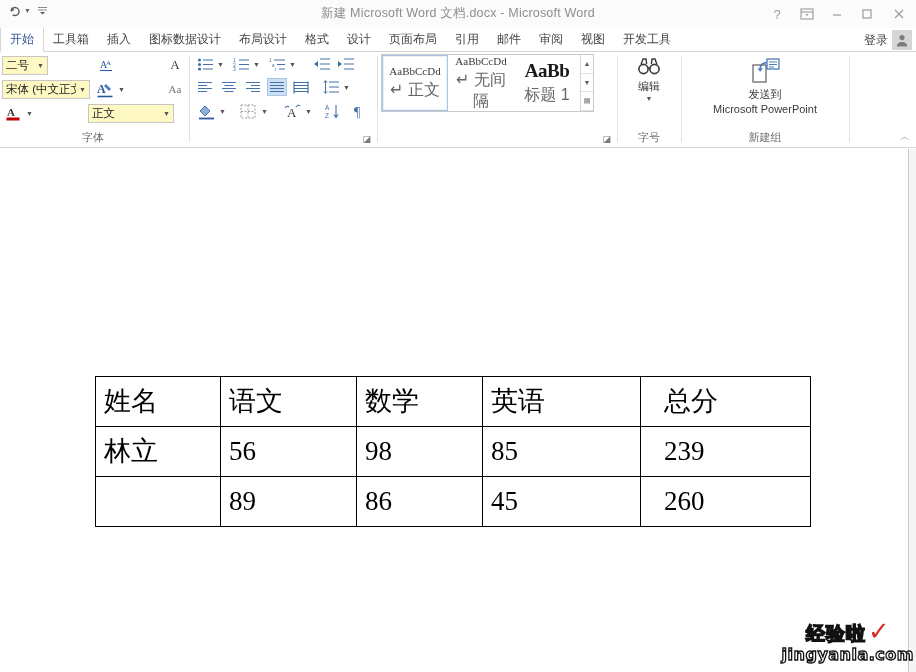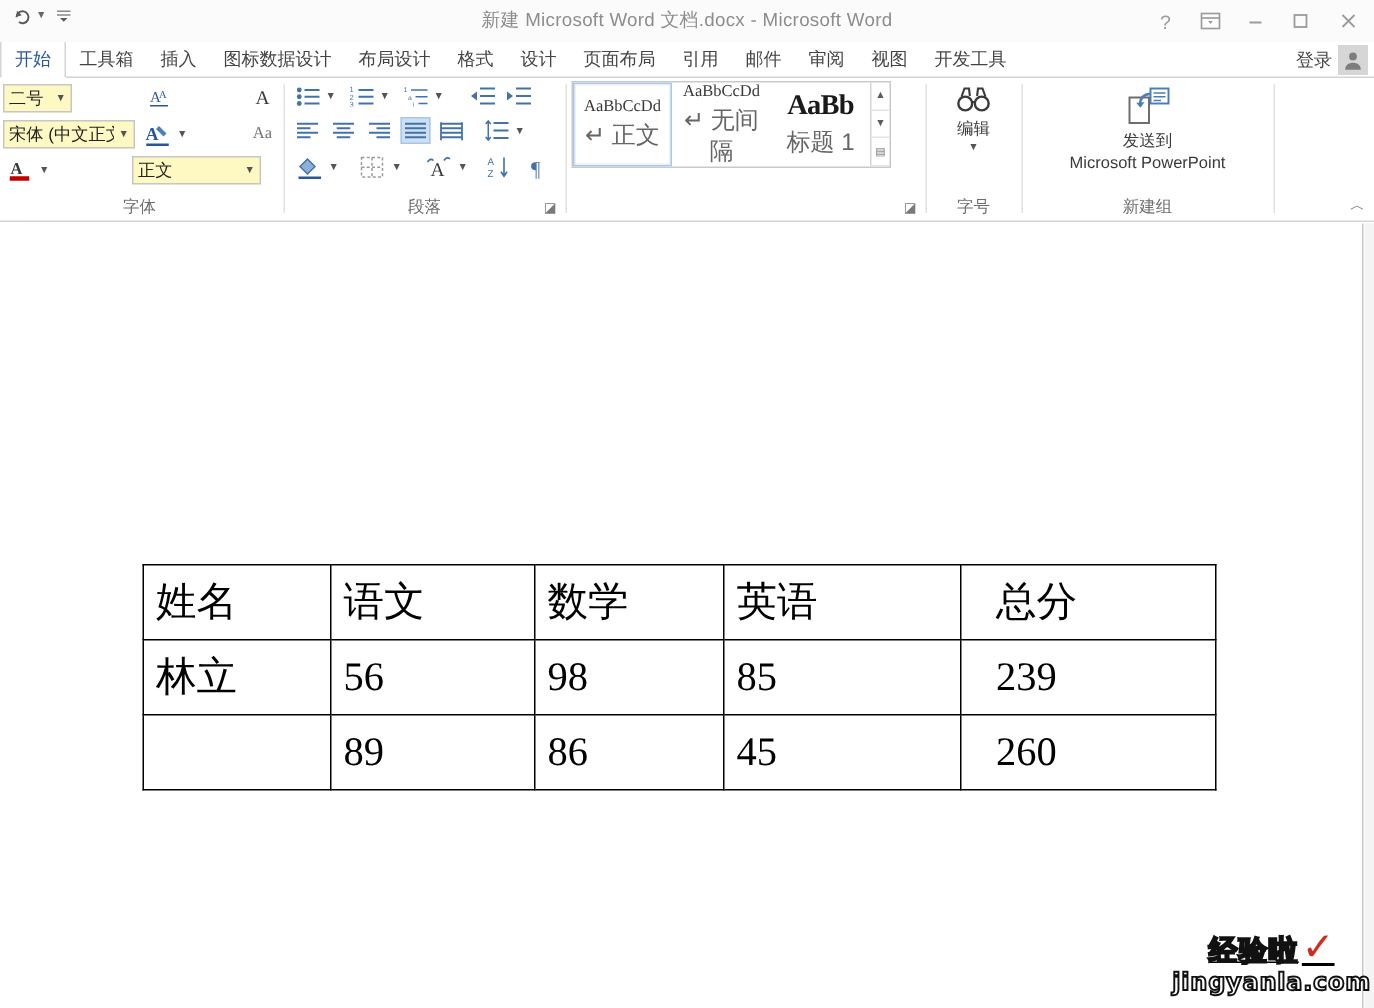--- a/index.html
+++ b/index.html
@@ -173,21 +173,21 @@
   table.doc-table td.c2 { width: 126px; }
   table.doc-table td.c3 { width: 158px; }
   table.doc-table td.c4 { width: 170px; padding-left: 23px; }
 
   
   .watermark {
     position: absolute; right: 18px; bottom: 8px;
     display: flex; flex-direction: column; align-items: center;
     pointer-events: none;
   }
-  .wm-top { display: flex; align-items: flex-start; text-decoration: underline; }
+  .wm-top { display: flex; align-items: flex-start; }
   .wm-cn {
     font-size: 19px; font-weight: bold; color: #ffffff;
     -webkit-text-stroke: 1.4px #111; letter-spacing: 1px;
     font-family: "DejaVu Sans", sans-serif;
   }
   .wm-check { font-size: 26px; color: #d42b1e; font-weight: bold; margin-left: 2px; line-height: .8; }
   .wm-en {
     font-size: 16px; font-weight: bold; color: #ffffff;
     -webkit-text-stroke: 1.3px #111; letter-spacing: .5px;
     font-family: "DejaVu Sans", sans-serif; margin-top: -2px;
@@ -420,21 +420,20 @@
               <text x="1" y="15" font-size="6.5" fill="#4472a8">Z</text>
               <path d="M12 2v12M10 11.5 L12 14.5 L14 11.5" stroke="#4472a8" stroke-width="1.1" fill="none"></path>
             </svg>
         </div>
         <div class="icobtn" style="left:156px; top:49px; width:20px; height:20px;">
           <svg width="17" height="17" viewBox="0 0 17 17">
               <text x="3" y="14" font-size="14" font-family="Liberation Serif, serif" fill="#4472a8">¶</text>
             </svg>
         </div>
       </div>
-      <div class="rgroup-label">段落</div>
       <div class="dlg-launcher" style="right:2px;">◪</div>
     </div>
     <div class="rgroup-sep" style="left:377px;"></div>
 
     <div class="rgroup" style="left:381px; width:232px;">
       <div class="rgroup-body">
         <div class="sgallery">
           <div class="style-item sel">
             <span class="style-prev">AaBbCcDd</span>
             <span class="style-name">↵ 正文</span>

